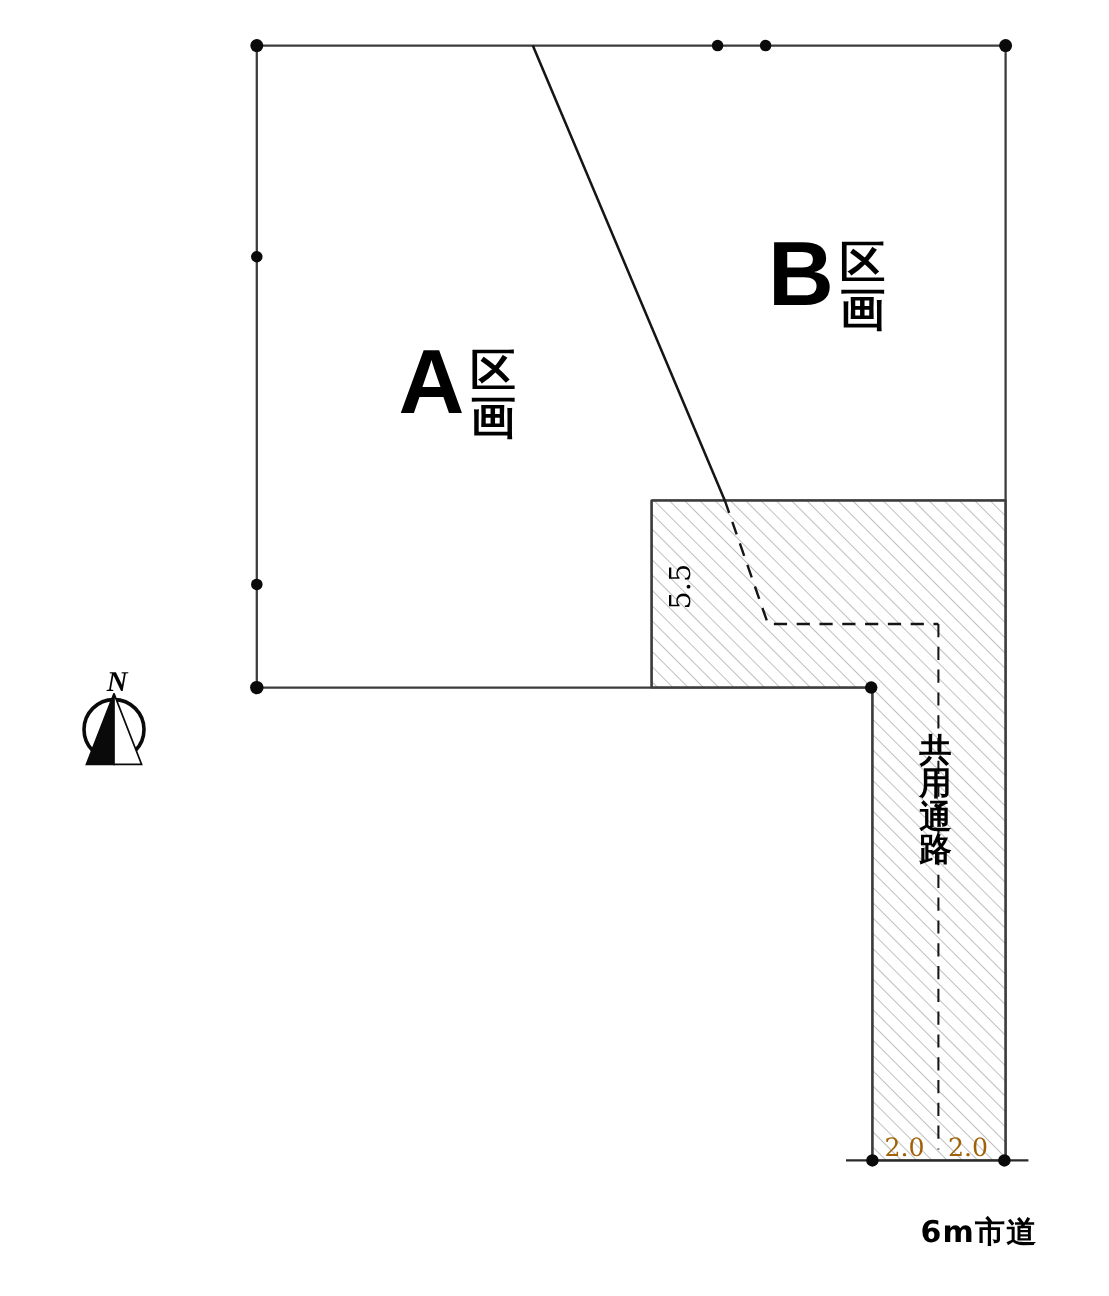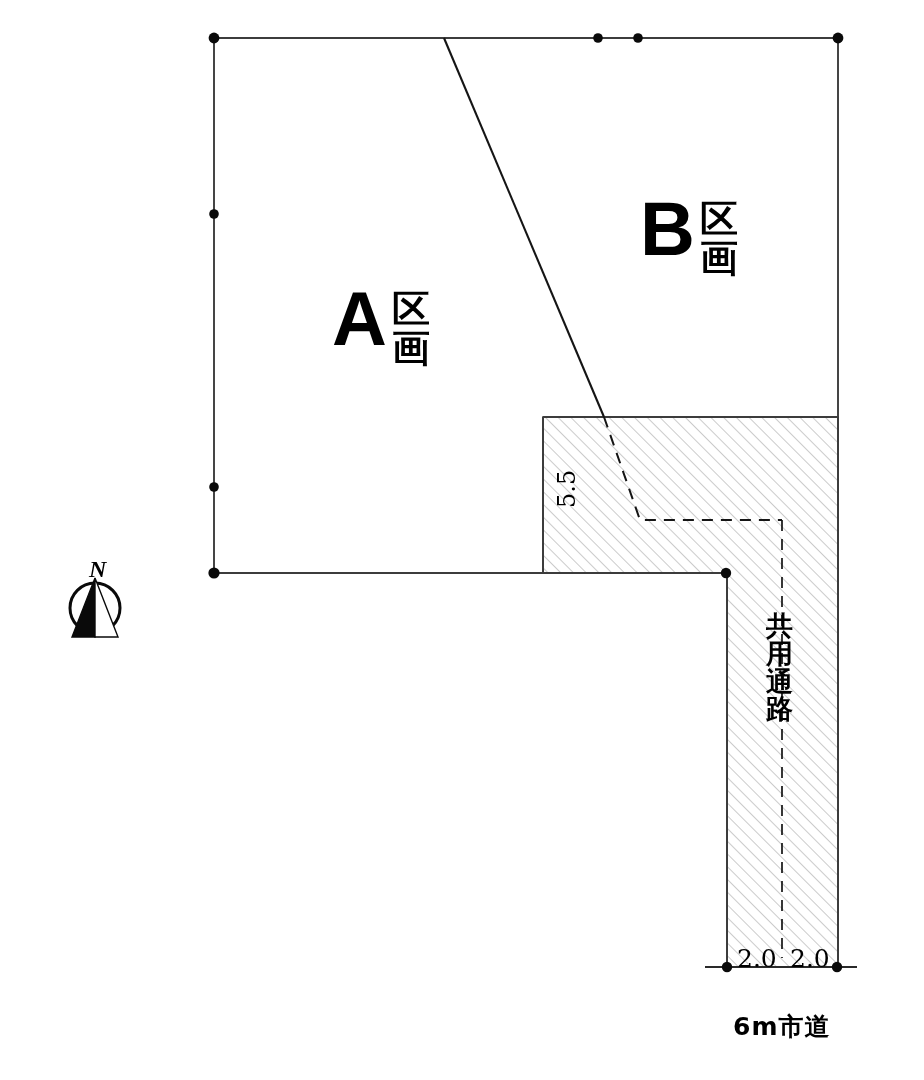--- a/index.html
+++ b/index.html
@@ -58,22 +58,22 @@
     font-family: "DejaVu Serif", serif;
     font-size: 24px;
     color: #000;
     transform: rotate(-90deg);
     transform-origin: left top;
     white-space: nowrap;
   }
   .dim-h {
     position: absolute;
     font-family: "DejaVu Serif", serif;
-    font-size: 25px;
-    color: #000000;
+    font-size: 21px;
+    color: #a16207;
     white-space: nowrap;
   }
   
   .corridor-label {
     position: absolute;
     font-family: "DejaVu Sans", sans-serif;
     font-size: 27px;
     font-weight: 600;
     color: #000;
     display: flex;
@@ -187,17 +187,17 @@
   <div class="corridor-label" style="left:766px; top:612px;">
     <span>共</span>
     <span>用</span>
     <span>通</span>
     <span>路</span>
   </div>
 
   <div class="dim-h" style="left:737px; top:944px;">2.0</div>
   <div class="dim-h" style="left:790px; top:944px;">2.0</div>
 
-  <div class="road-label" style="left:733px; top:1010px;">6m市道</div>
+  <div class="road-label" style="left:767px; top:1010px;">6m市道</div>
 
   <div class="north-n" style="left:89px; top:556px;">N</div>
 
 </div>
 
 </body></html>

